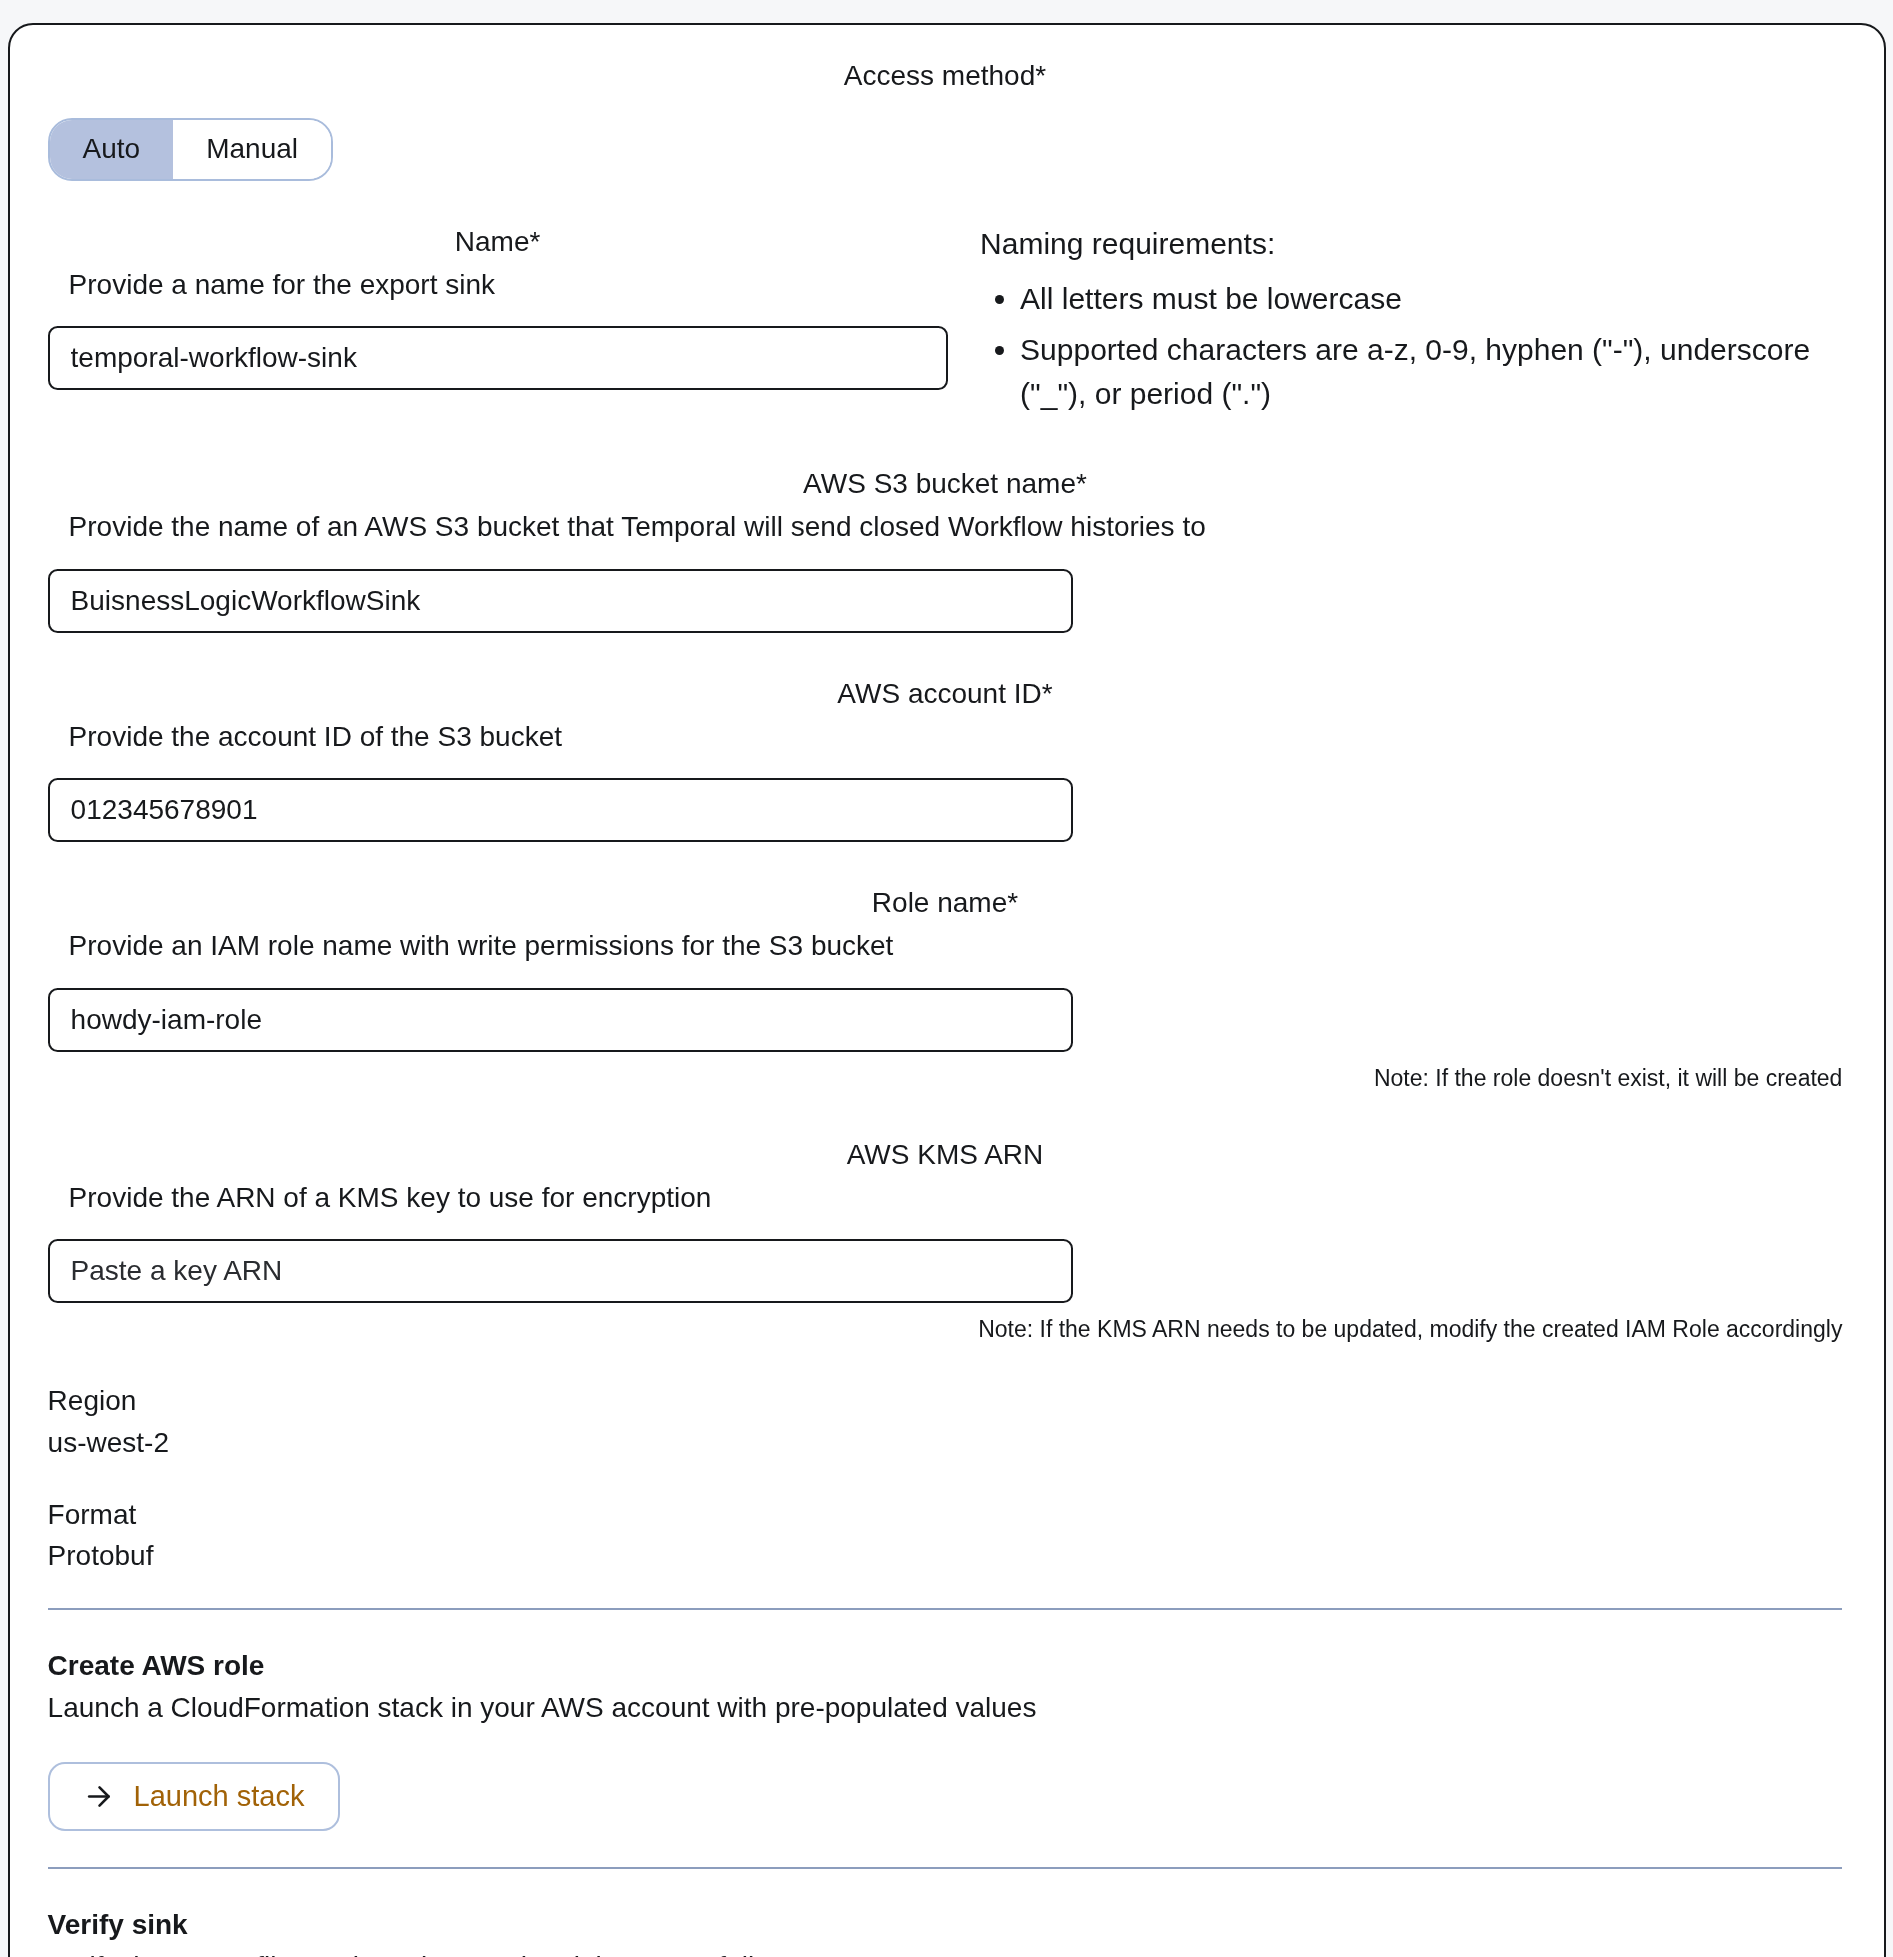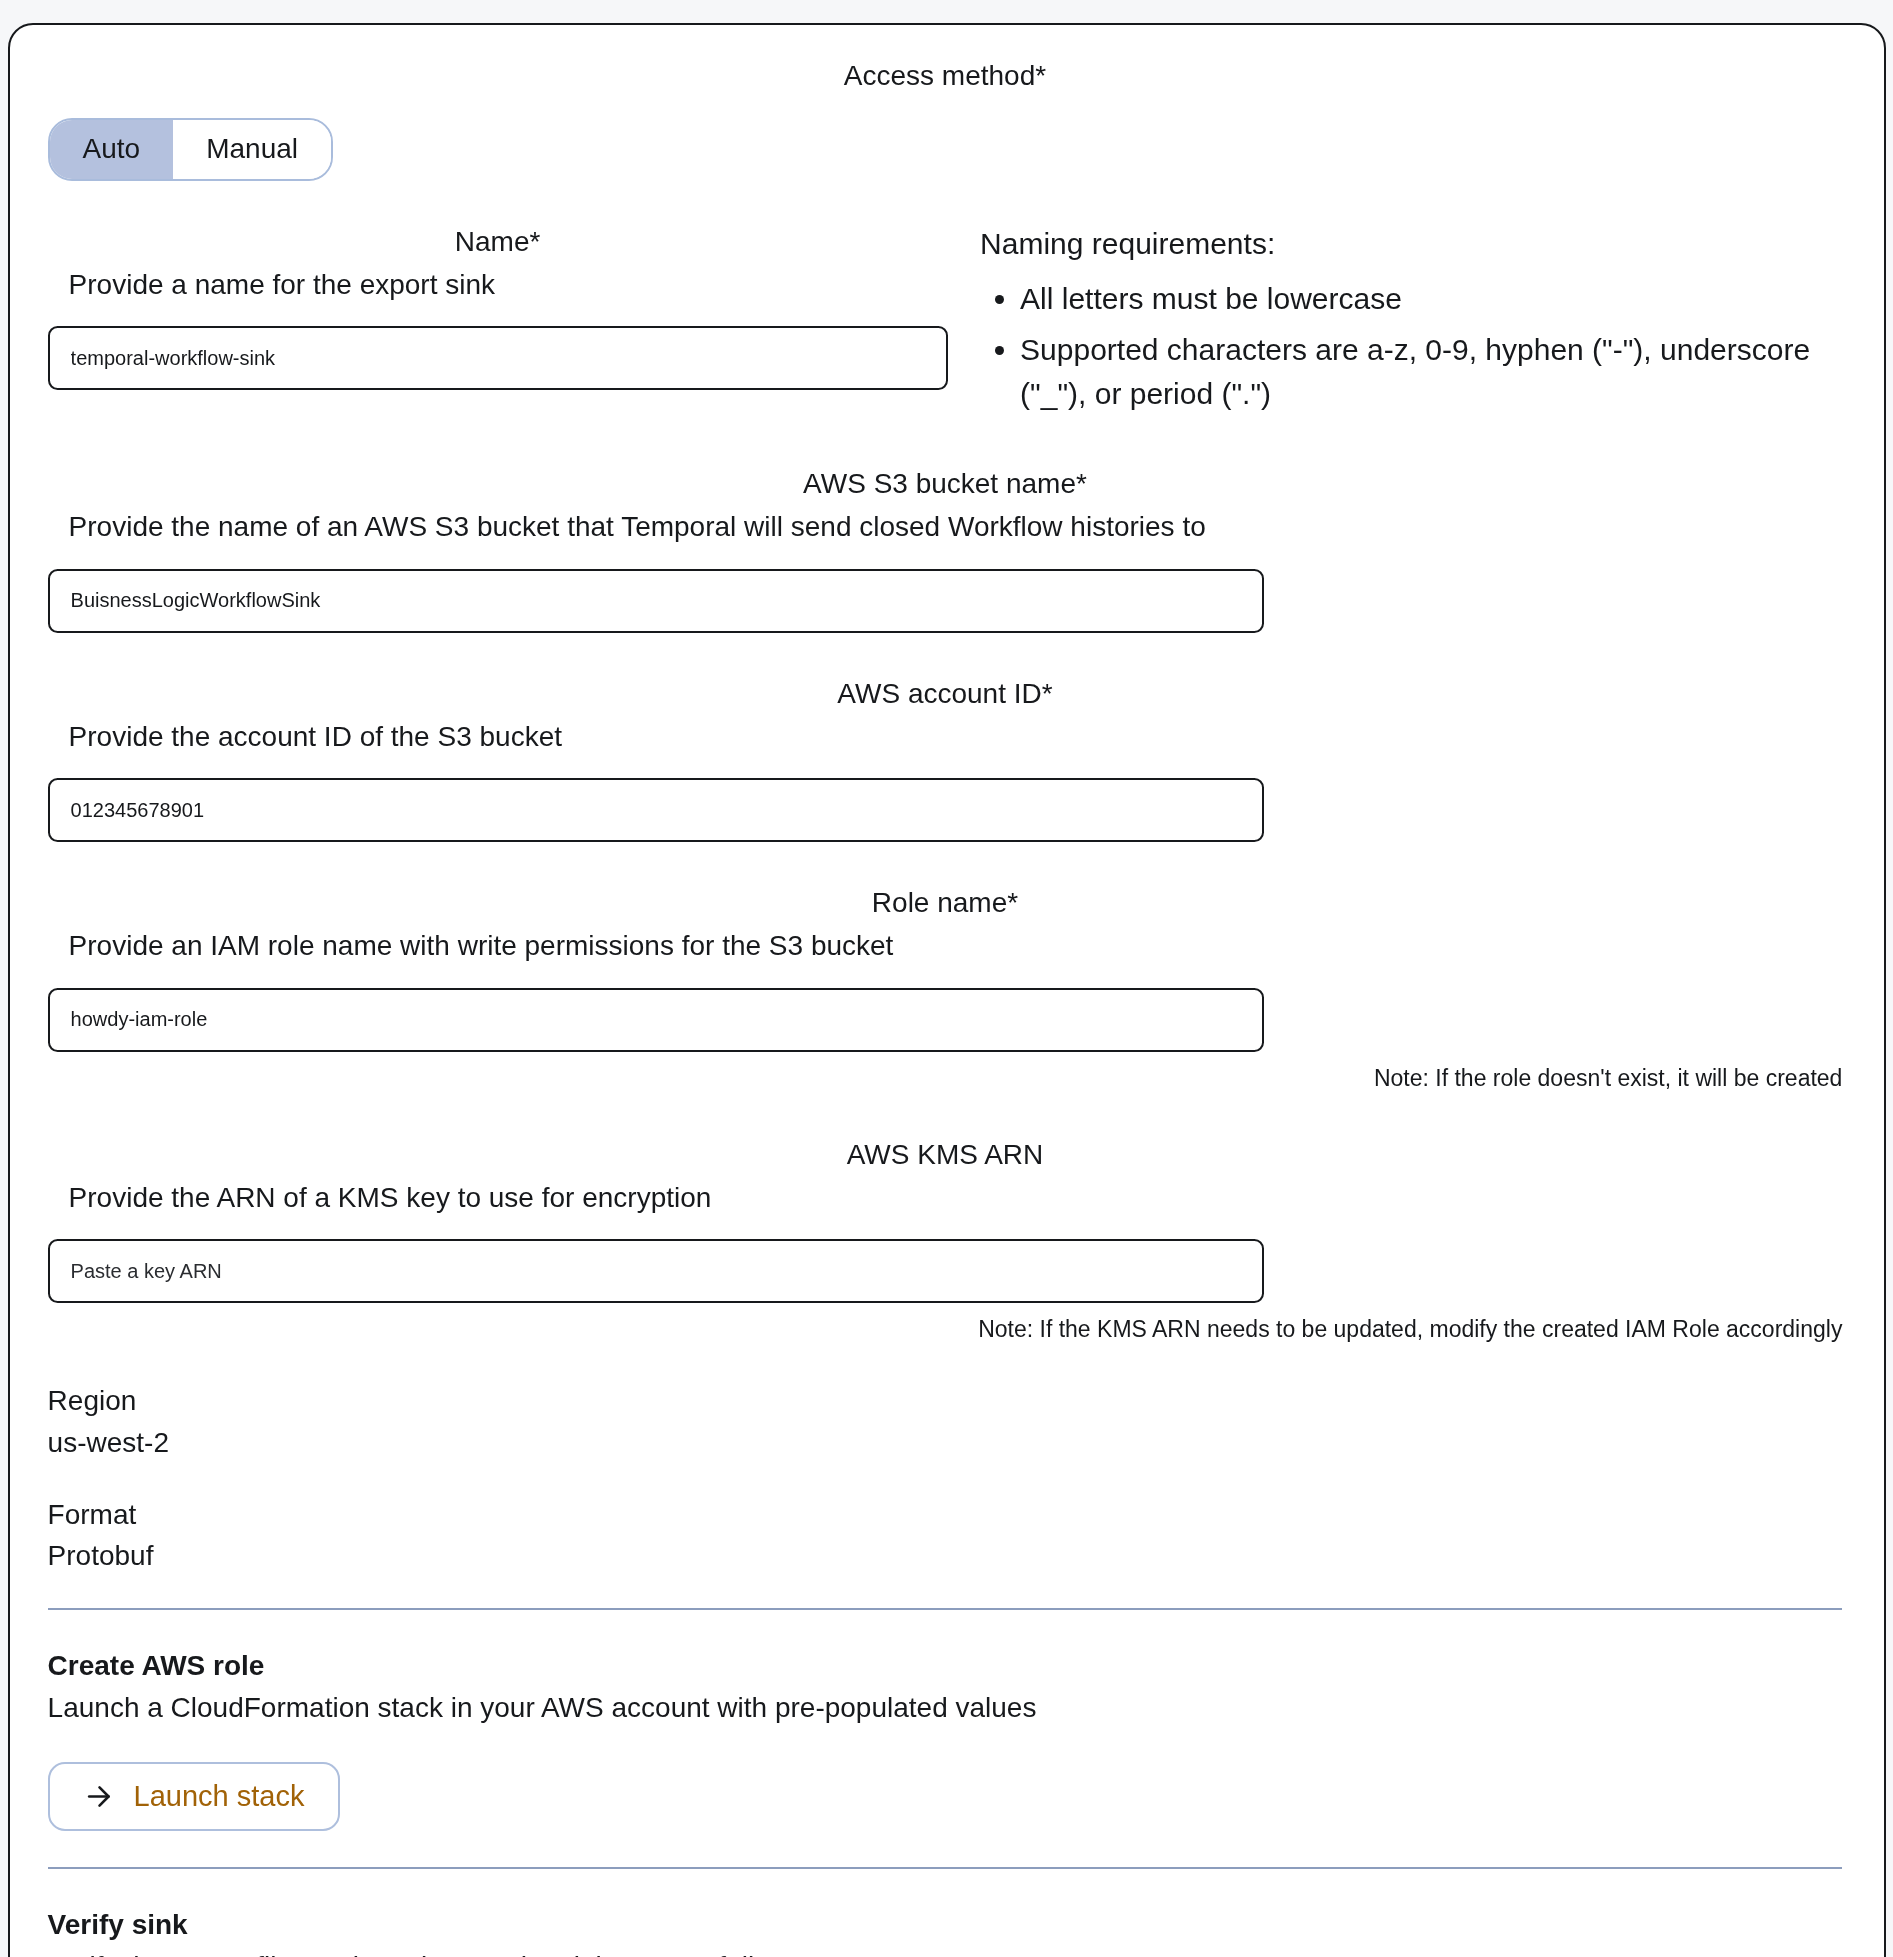--- a/index.html
+++ b/index.html
@@ -20,29 +20,29 @@
   }
   .field-label { font-size: 28px; line-height: 1.2; text-align: center; }
   .field-desc { font-size: 28px; line-height: 1.3; margin-top: 8.6px; margin-left: 21px; }
   .text-input {
     display: block;
     height: 64px;
     border: 2.4px solid #17191c;
     border-radius: 9.6px;
     background: #fff;
     font-family: inherit;
-    font-size: 20px;
+    font-size: 28px;
     color: #17191c;
     padding: 0 21px;
     margin-top: 23px;
     outline: none;
   }
   .text-input::placeholder { color: #2a2c30; opacity: 1; }
   .w-medium { width: 900px; max-width: 100%; }
-  .w-wide { width: 1216px; max-width: 100%; }
+  .w-wide { width: 1025px; max-width: 100%; }
   .note { font-size: 23px; line-height: 1.3; margin-top: 12px; text-align: right; }
   .group { margin-top: 44px; }
 
   
   .toggle {
     display: inline-flex;
     border: 2.4px solid #a9bcdc;
     border-radius: 24px;
     overflow: hidden;
     margin-top: 25px;

